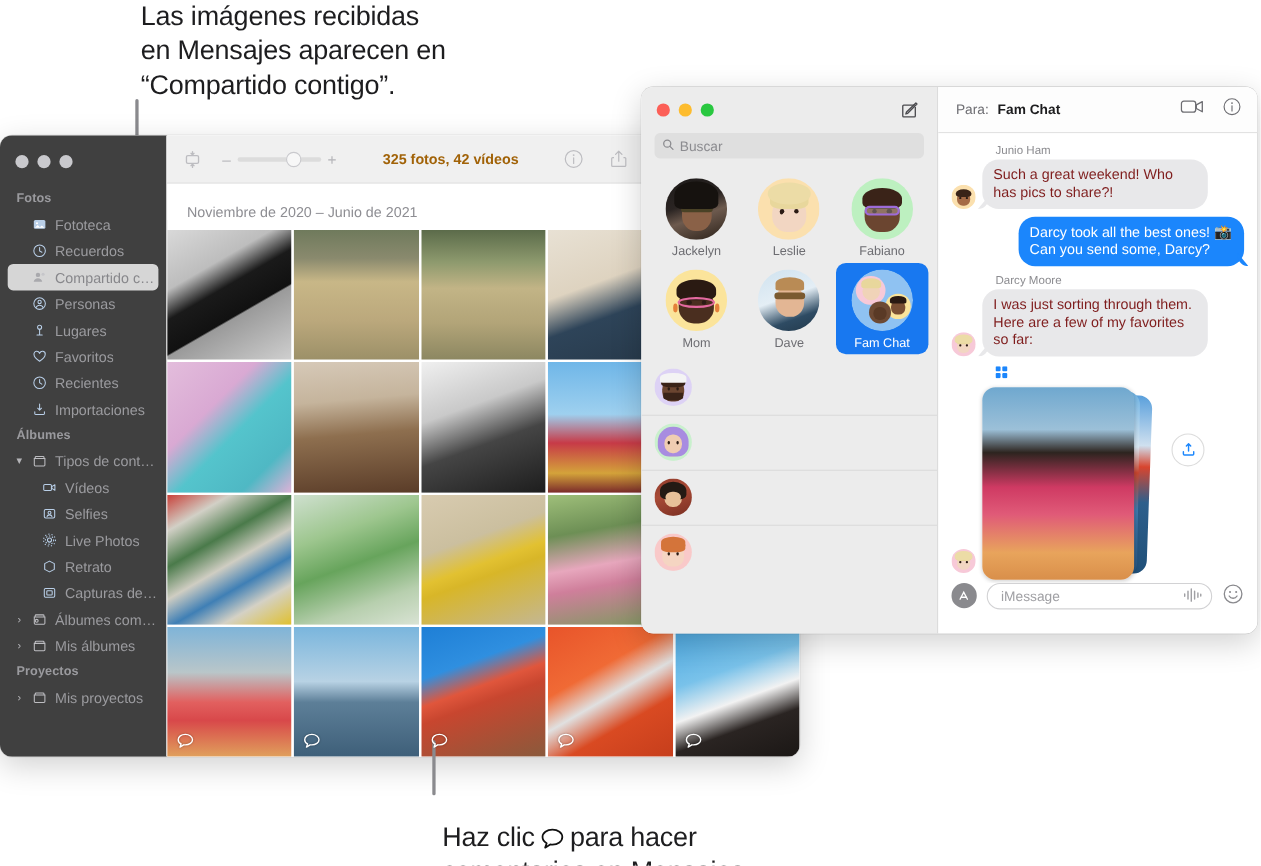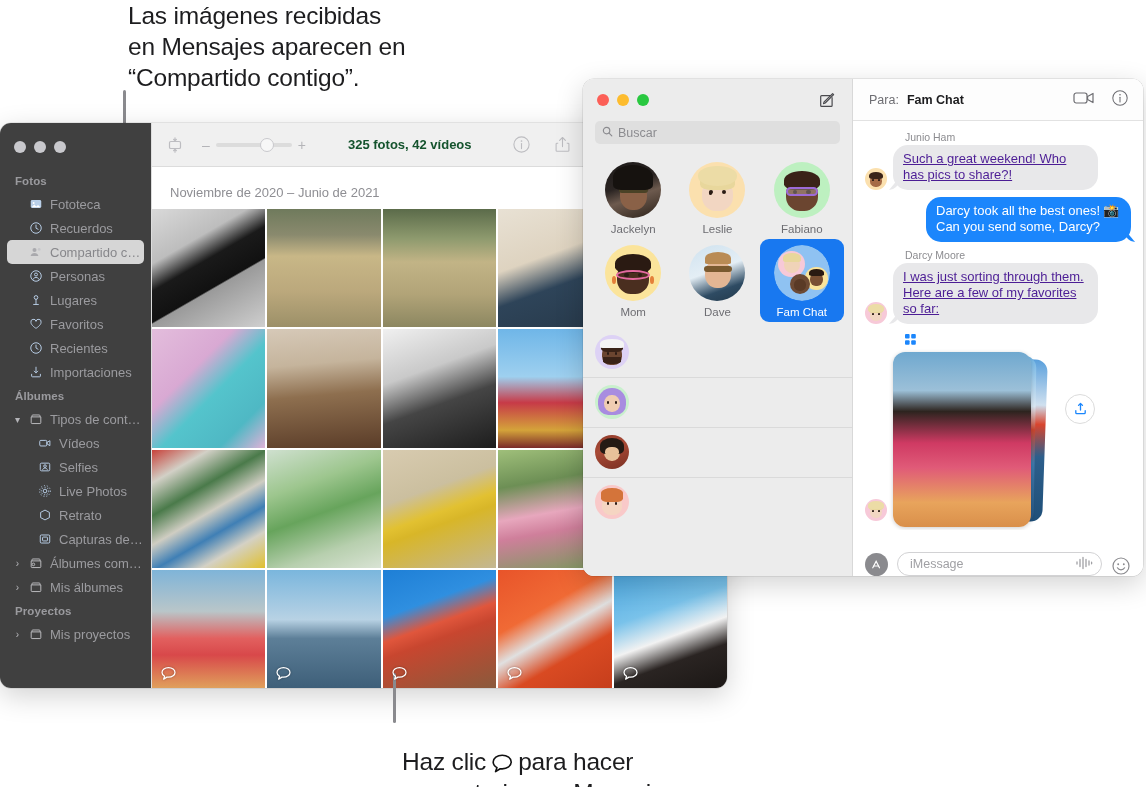--- a/index.html
+++ b/index.html
@@ -102,21 +102,21 @@
     padding: 0 14px;
   }
   .tb-icon { color: #bdbdc1; display: flex; align-items: center; justify-content: center; }
   .zoom-slider { display: flex; align-items: center; gap: 6px; margin-left: 18px; color:#b4b4b8; font-size: 14px;}
   .zoom-track { position: relative; width: 76px; height: 4px; background:#dcdcdc; border-radius: 2px; }
   .zoom-knob {
     position: absolute; left: 44px; top: -5px;
     width: 14px; height: 14px; border-radius: 50%;
     background: #f7f7f7; border: 1px solid #c9c9cd;
   }
-  .tb-count { font-size: 13px; font-weight: 700; color:#14532d; margin-left: 42px; }
+  .tb-count { font-size: 13px; font-weight: 700; color:#a16207; margin-left: 42px; }
   .tb-right { margin-left: 40px; display: flex; align-items: center; gap: 22px; }
 
   .ph-header { padding: 14px 18px 0 18px; background:#fff; }
   .ph-title { font-size: 24px; font-weight: 700; color: #111; letter-spacing: -0.4px; }
   .ph-subrow { display:flex; justify-content: space-between; align-items: baseline; margin-top: 4px; }
   .ph-daterange { font-size: 13px; color: #8e8e93; }
   .ph-showlink { font-size: 13px; color: #3478d6; padding-right: 4px; }
 
   .grid {
     flex: 1; margin-top: 9px;
@@ -197,21 +197,21 @@
   .thread-scroll { flex: 1; padding: 9px 12px 0 12px; overflow: hidden; }
   .msg-sender { font-size: 10.5px; color: #8c8c90; margin: 1px 0 2px 40px; }
   .msg-row { display:flex; align-items: flex-end; gap: 6px; margin-bottom: 7px; }
   .msg-row.out { justify-content: flex-end; }
   .msg-av { width: 22px; height: 22px; border-radius: 50%; overflow:hidden; flex:0 0 22px; position:relative; }
   .bubble {
     max-width: 205px; padding: 6px 10px 7px 10px;
     border-radius: 15px; font-size: 13px; line-height: 16px;
     position: relative;
   }
-  .bubble.in { background: #e8e8ea; color:#4c1d95;text-decoration:underline; }
+  .bubble.in { background: #e8e8ea; color:#7f1d1d; }
   .bubble.out { background: #1b86fc; color:#fff; }
   .bubble.in::after {
     content:""; position:absolute; left:-4px; bottom:0;
     width:10px; height:12px; background:#e8e8ea;
     border-bottom-right-radius: 10px;
     clip-path: polygon(100% 0, 100% 100%, 0 100%);
   }
   .bubble.out::after {
     content:""; position:absolute; right:-4px; bottom:0;
     width:10px; height:12px; background:#1b86fc;
@@ -228,21 +228,21 @@
                  border-radius: 12px; overflow:hidden; transform: rotate(1deg); }
   .stack-front { position:absolute; left: 0px; top: 0px; width: 138px; height: 175px;
                  border-radius: 12px; overflow:hidden; box-shadow: 0 1px 4px rgba(0,0,0,0.2); }
   .dl-btn {
     width: 30px; height: 30px; border-radius: 50%;
     border: 1px solid #dcdcdc; background:#fff;
     display:flex; align-items:center; justify-content:center;
     color: #1b86fc; margin-left: 16px; margin-bottom: 62px; align-self: center;
   }
   .composer {
-    height: 46px; flex: 0 0 46px; display:flex; align-items:flex-end;
+    height: 46px; flex: 0 0 46px; display:flex; align-items:flex-start;
     gap: 9px; padding: 0 12px;
   }
   .apps-btn {
     width: 23px; height: 23px; border-radius: 50%;
     background: #8a8a8e; color:#fff;
     display:flex; align-items:center; justify-content:center;
   }
   .imsg-field {
     flex: 1; height: 24px; border-radius: 12px;
     border: 1px solid #d2d2d4; display:flex; align-items:center;

